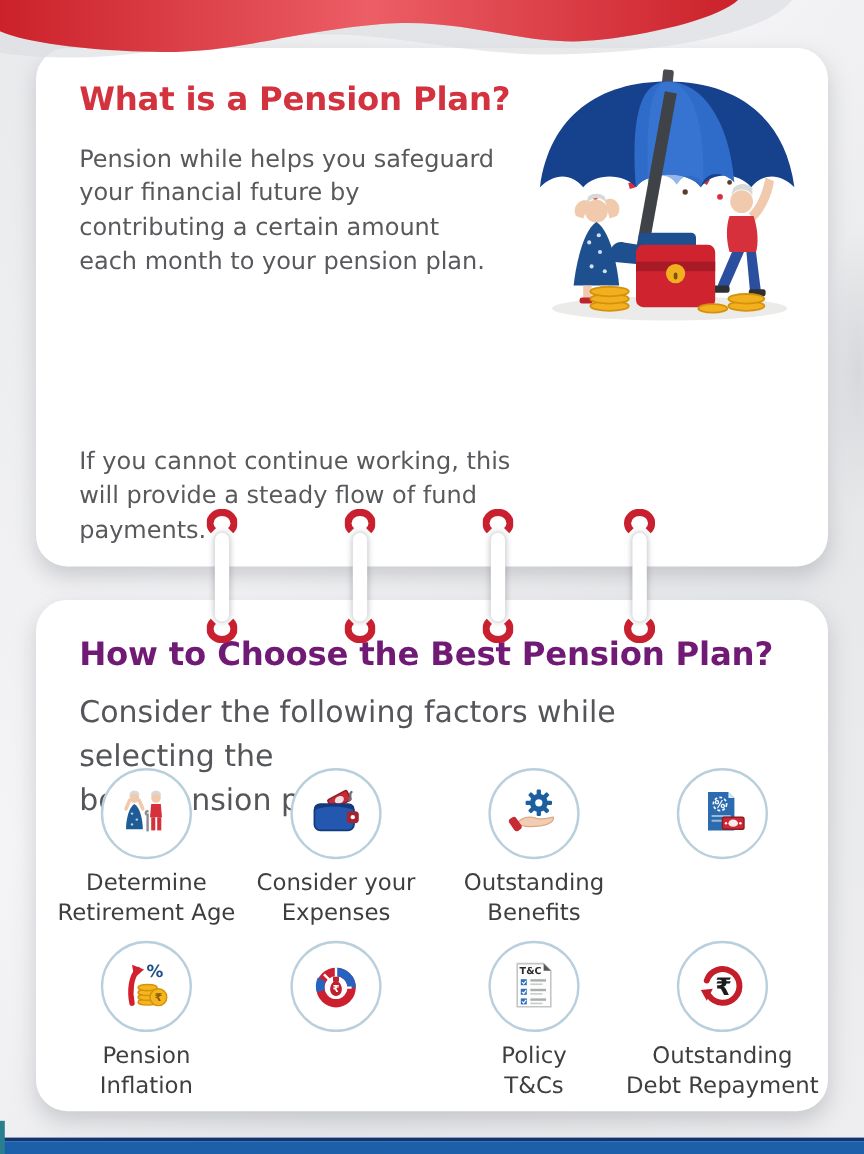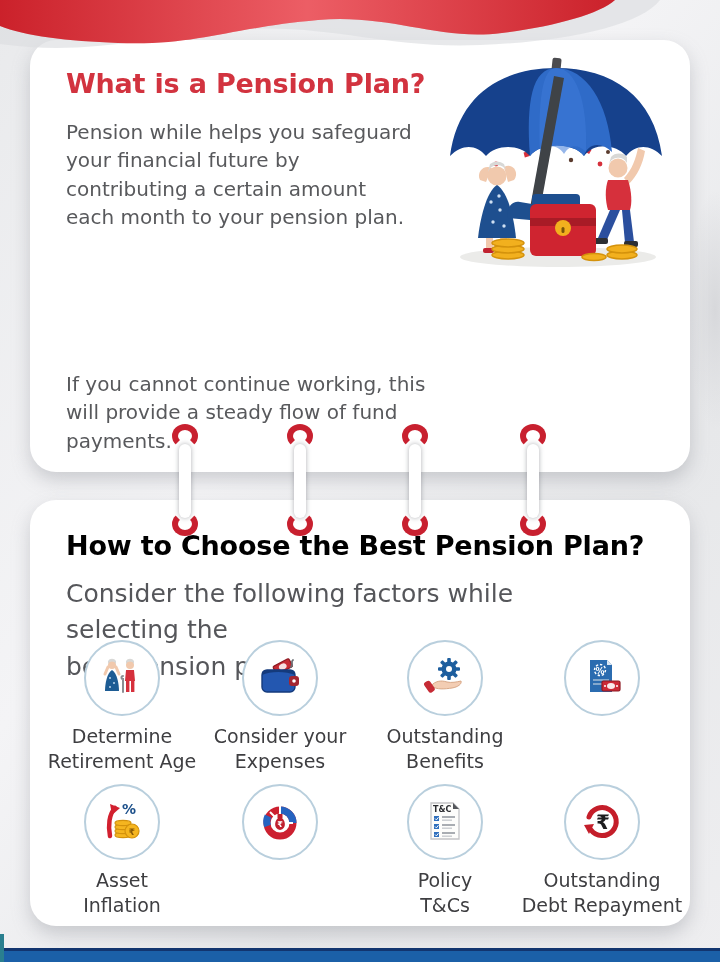--- a/index.html
+++ b/index.html
@@ -11,21 +11,21 @@
   
   .top-wave{position:absolute;top:0;left:0;width:720px;height:70px;z-index:3;}
   
   .card{position:absolute;left:30px;width:660px;background:#ffffff;border-radius:26px;
         box-shadow:0 8px 18px rgba(140,142,150,.38);}
   .card-1{top:40px;height:432px;z-index:2;}
   .card-2{top:500px;height:426px;z-index:2;}
   .h-red{position:absolute;left:36px;top:28px;margin:0;font-size:27px;font-weight:bold;
          color:#d2333f;letter-spacing:-.2px;}
   .h-blue{position:absolute;left:36px;top:30px;margin:0;font-size:27px;font-weight:bold;
-          color:#000000;letter-spacing:-.2px;}
+          color:#701a75;letter-spacing:-.2px;}
   .para{position:absolute;left:36px;width:420px;margin:0;font-size:20px;line-height:1.42;
         color:#58595c;white-space:pre-line;}
   .para-1{top:78px;}
   .para-2{top:212px;}
   .para-3{top:312px;margin-top:18px;}
   .subtext{position:absolute;left:36px;top:76px;width:560px;margin:0;font-size:25px;
            line-height:1.45;color:#55565a;white-space:pre-line;}
   .illustration{position:absolute;right:14px;top:12px;width:240px;height:224px;}
   
   .chain-link{position:absolute;top:424px;width:26px;height:112px;z-index:4;}
@@ -272,21 +272,21 @@
           <g fill="#f5b51f" stroke="#d4920c" stroke-width="1.2">
             <ellipse cx="25" cy="37" rx="8" ry="2.6"></ellipse>
               <ellipse cx="25" cy="33" rx="8" ry="2.6"></ellipse>
             <ellipse cx="25" cy="29" rx="8" ry="2.6"></ellipse>
               <ellipse cx="25" cy="25" rx="8" ry="2.6"></ellipse>
           </g>
           <circle cx="34" cy="33" r="7" fill="#f5b51f" stroke="#d4920c" stroke-width="1.2"></circle>
           <text x="34" y="36.5" font-size="9" font-weight="bold" fill="#8a5a06" text-anchor="middle">₹</text>
         </svg>
       </div>
-      <div class="factor-label">Asset
+      <div class="factor-label">Pension
 Inflation</div>
     </div>
 
     <div class="factor" style="left:165px;top:284px">
       <div class="factor-circle">
         <svg width="48" height="48" viewBox="0 0 48 48">
           <circle cx="24" cy="25" r="13" fill="none" stroke="#cc2030" stroke-width="7"></circle>
           <path d="M24,12 A13,13 0 0,1 37,25" fill="none" stroke="#2563c0" stroke-width="7"></path>
           <path d="M12,18 A13,13 0 0,0 11.5,28" fill="none" stroke="#2563c0" stroke-width="7"></path>
           <g stroke="#ffffff" stroke-width="2">

